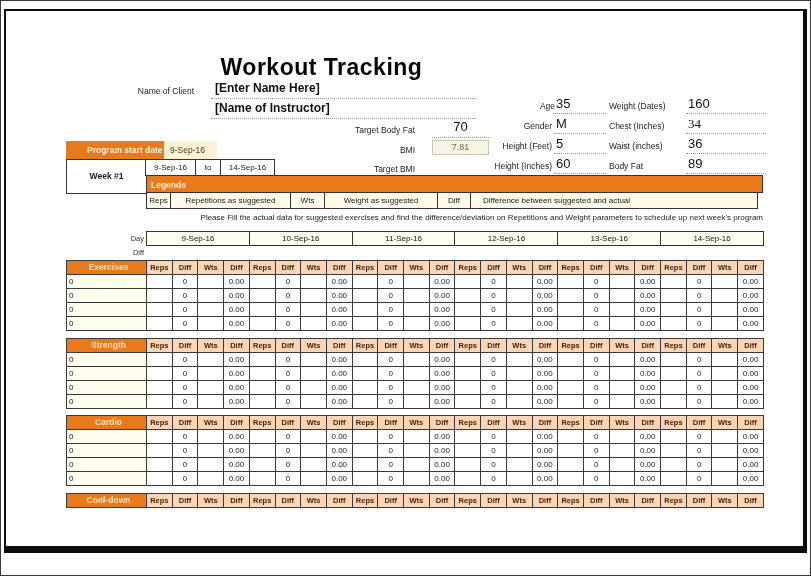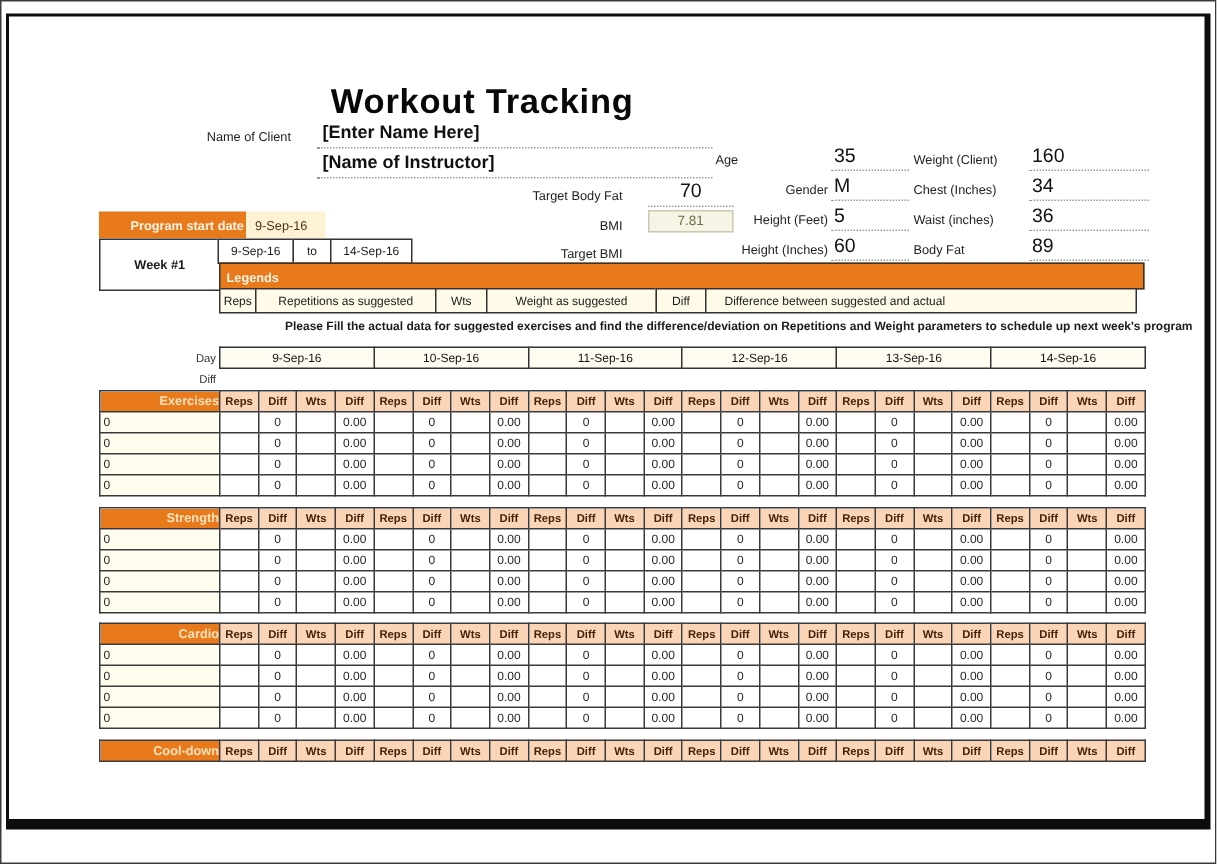--- a/index.html
+++ b/index.html
@@ -18,29 +18,29 @@
   .orangebar{background:#E87A1C;color:#FFF3E2;font-size:8.5px;font-weight:bold;}
   .bmicell{background:#F6F4E4;border:1px solid #C9C9B2;box-sizing:border-box;
            font-size:9px;color:#6E6E45;text-align:center;line-height:13px;}
   .wbox{box-sizing:border-box;border:1px solid #333;background:#fff;text-align:center;
         font-size:8.5px;font-weight:bold;}
   .rangecell{box-sizing:border-box;border:1px solid #333;background:#fff;text-align:center;
              font-size:8px;line-height:15px;float:left;margin-left:-1px;}
   .legrow{display:flex;}
   .legcell{box-sizing:border-box;border:1px solid #333;background:#FFFBE8;font-size:8px;
            line-height:15px;text-align:center;margin-left:-1px;overflow:hidden;white-space:nowrap;}
-  .instr{font-size:8px;font-weight:bold;color:#1c1c1c;text-align:left;margin-left:44px;}
+  .instr{font-size:8px;font-weight:normal;color:#1c1c1c;text-align:right;}
   .daytbl{border-collapse:collapse;table-layout:fixed;}
   .daytbl td{border:1px solid #333;height:13px;padding:0;text-align:center;overflow:hidden;white-space:nowrap;}
   .daytbl .dayc{background:#FBD5B5;color:#7A3B00;font-weight:bold;font-size:8px;}
   .daytbl .datec{background:#FFFDF2;color:#111;font-size:8px;}
   .grid{position:absolute;left:65px;width:698px;border-collapse:collapse;table-layout:fixed;}
   .grid th,.grid td{border:1px solid #3a3a3a;height:13px;padding:0;line-height:13px;
                     overflow:hidden;white-space:nowrap;font-size:8px;}
-  .grid th.sec{background:#E87A1C;color:#FFE2BC;text-align:right;padding-left:4px;
+  .grid th.sec{background:#E87A1C;color:#FFE2BC;text-align:center;padding-left:4px;
                font-size:8.5px;font-weight:bold;}
   .grid th.ch{background:#FBD5B5;color:#43230B;font-size:7.5px;font-weight:bold;text-align:center;}
   .grid td.rl{background:#FFFDEE;text-align:left;padding-left:2px;color:#222;}
   .grid td.c{text-align:center;color:#222;background:#fff;}
   .smalllbl{font-size:7.5px;color:#333;}
 </style>
 </head>
 <body>
 
 <div id="canvas">
@@ -58,42 +58,42 @@
   <div class="abs lbl r" style="top:124px;left:250px;width:164px;">Target Body Fat</div>
   <div class="abs val" style="top:118px;left:431px;width:57px;text-align:center;">70</div>
   <div class="abs dot" style="top:136px;left:431px;width:57px;"></div>
 
   <div class="abs lbl r" style="top:144px;left:250px;width:164px;">BMI</div>
   <div class="abs bmicell" style="top:139px;left:431px;width:57px;height:15px;">7.81</div>
 
   <div class="abs lbl r" style="top:163px;left:250px;width:164px;">Target BMI</div>
   <div class="abs dot" style="top:176px;left:431px;width:57px;"></div>
 
-  <div class="abs lbl r" style="top:100px;left:423px;width:121px;text-align:center;">Age</div>
+  <div class="abs lbl r" style="top:100px;left:433px;width:121px;">Age</div>
   <div class="abs val" style="top:95px;left:555px;">35</div>
   <div class="abs dot" style="top:112px;left:553px;width:52px;"></div>
 
   <div class="abs lbl r" style="top:120px;left:430px;width:121px;">Gender</div>
   <div class="abs val" style="top:115px;left:555px;">M</div>
   <div class="abs dot" style="top:132px;left:553px;width:52px;"></div>
 
   <div class="abs lbl r" style="top:140px;left:430px;width:121px;">Height (Feet)</div>
   <div class="abs val" style="top:135px;left:555px;">5</div>
   <div class="abs dot" style="top:152px;left:553px;width:52px;"></div>
 
   <div class="abs lbl r" style="top:160px;left:430px;width:121px;">Height (Inches)</div>
   <div class="abs val" style="top:155px;left:555px;">60</div>
   <div class="abs dot" style="top:172px;left:553px;width:52px;"></div>
 
-  <div class="abs lbl" style="top:100px;left:608px;width:90px;">Weight (Client)</div>
+  <div class="abs lbl" style="top:100px;left:608px;width:90px;">Weight (Dates)</div>
   <div class="abs val" style="top:95px;left:687px;">160</div>
   <div class="abs dot" style="top:112px;left:685px;width:80px;"></div>
 
   <div class="abs lbl" style="top:120px;left:608px;width:90px;">Chest (Inches)</div>
-  <div class="abs val" style="top:115px;left:687px;">34</div>
+  <div class="abs val" style="top:115px;left:687px;font-family:Liberation Serif, serif;">34</div>
   <div class="abs dot" style="top:132px;left:685px;width:80px;"></div>
 
   <div class="abs lbl" style="top:140px;left:608px;width:90px;">Waist (inches)</div>
   <div class="abs val" style="top:135px;left:687px;">36</div>
   <div class="abs dot" style="top:152px;left:685px;width:80px;"></div>
 
   <div class="abs lbl" style="top:160px;left:608px;width:90px;">Body Fat</div>
   <div class="abs val" style="top:155px;left:687px;">89</div>
   <div class="abs dot" style="top:172px;left:685px;width:80px;"></div>
 

